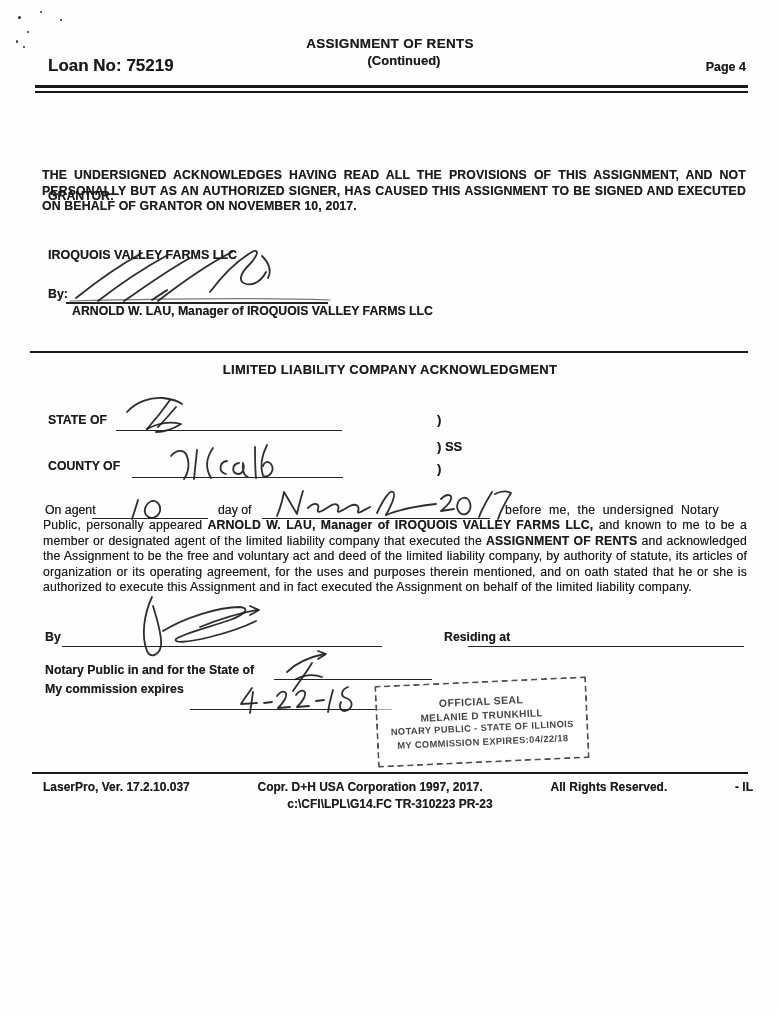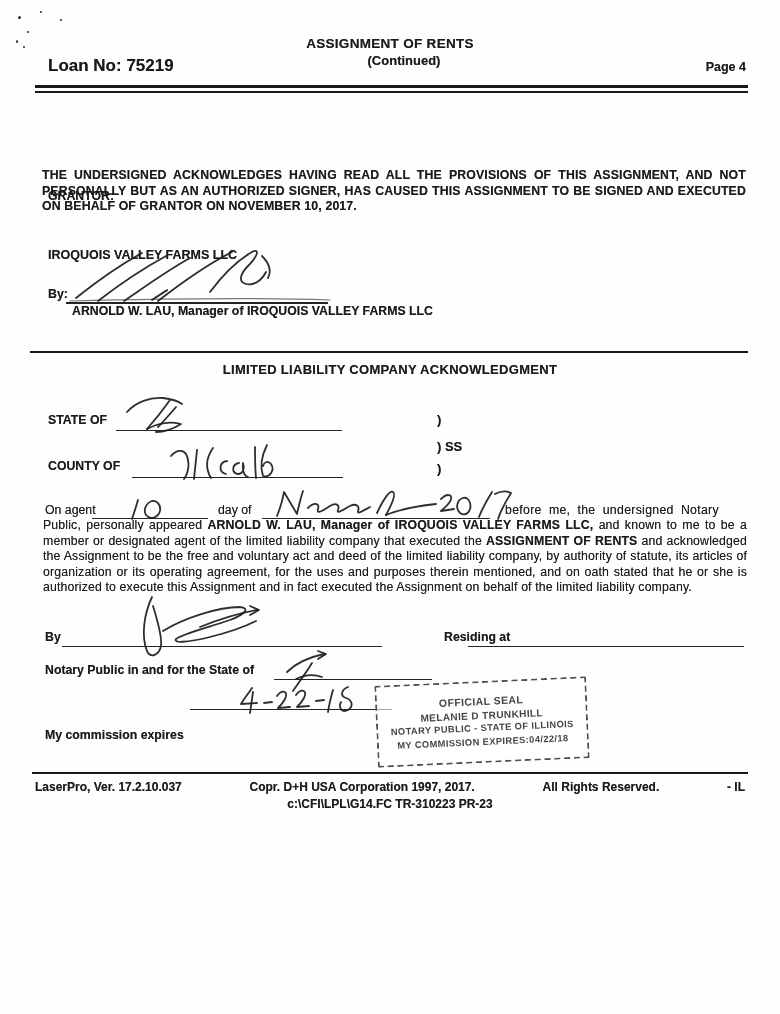--- a/index.html
+++ b/index.html
@@ -20,21 +20,21 @@
   .seal{
     position:absolute;left:376px;top:681px;width:208px;height:78px;
     transform:rotate(-2.6deg);border:2.5px dashed #4f4f4f;border-radius:2px;
     display:flex;flex-direction:column;justify-content:center;align-items:center;
     color:#454545;font-weight:bold;letter-spacing:.4px;text-align:center;
     line-height:13.5px;background:rgba(255,255,255,.6);
   }
   .seal .s1{font-size:10.5px;}
   .seal .s2{font-size:10px;}
   .seal .s3{font-size:9.3px;}
-  .footer-row{display:flex;justify-content:space-between;font-weight:bold;font-size:12px;}
+  .footer-row{display:flex;justify-content:space-between;font-weight:bold;font-size:12px;margin-left:8px;}
   svg.ink{position:absolute;left:0;top:0;pointer-events:none;}
   svg.ink path{fill:none;stroke:#1e1e1e;stroke-width:1.8;stroke-linecap:round;stroke-linejoin:round;opacity:.93;}
 </style>
 </head>
 <body>
 
 <div class="page">
 
   <div class="speck" style="left:18px;top:16px;width:3px;height:3px;"></div>
   <div class="speck" style="left:40px;top:11px;width:2px;height:2px;"></div>
@@ -78,21 +78,21 @@
   <p class="abs scan para t12" style="left:43px;top:518px;width:704px;margin:0;"><span>Public, personally appeared</span> <span class="b">ARNOLD W. LAU, Manager of IROQUOIS VALLEY FARMS LLC,</span> <span>and known to me to be a member or designated agent of the limited liability company that executed the</span> <span class="b">ASSIGNMENT OF RENTS</span> <span>and acknowledged the Assignment to be the free and voluntary act and deed of the limited liability company, by authority of statute, its articles of organization or its operating agreement, for the uses and purposes therein mentioned, and on oath stated that he or she is authorized to execute this Assignment and in fact executed the Assignment on behalf of the limited liability company.</span></p>
 
   <div class="abs b scan t12" style="left:45px;top:630px;">By</div>
   <div class="blank" style="left:62px;top:629px;width:320px;height:17px;"></div>
   <div class="abs b scan t12" style="left:404px;top:630px;margin-left:40px;">Residing at</div>
   <div class="blank" style="left:468px;top:629px;width:276px;height:17px;"></div>
 
   <div class="abs b scan t12" style="left:45px;top:663px;">Notary Public in and for the State of</div>
   <div class="blank" style="left:274px;top:662px;width:158px;height:17px;"></div>
 
-  <div class="abs b scan t12" style="left:45px;top:728px;">My commission expires</div>
+  <div class="abs b scan t12" style="left:45px;top:682px;">My commission expires</div>
   <div class="blank" style="left:190px;top:692px;width:202px;height:17px;"></div>
 
   <div class="seal">
     <div class="s1">OFFICIAL SEAL</div>
     <div class="s2">MELANIE D TRUNKHILL</div>
     <div class="s3">NOTARY PUBLIC - STATE OF ILLINOIS</div>
     <div class="s3">MY COMMISSION EXPIRES:04/22/18</div>
   </div>
 
   <div class="rule" style="left:32px;top:772px;width:716px;height:2.4px;"></div>

